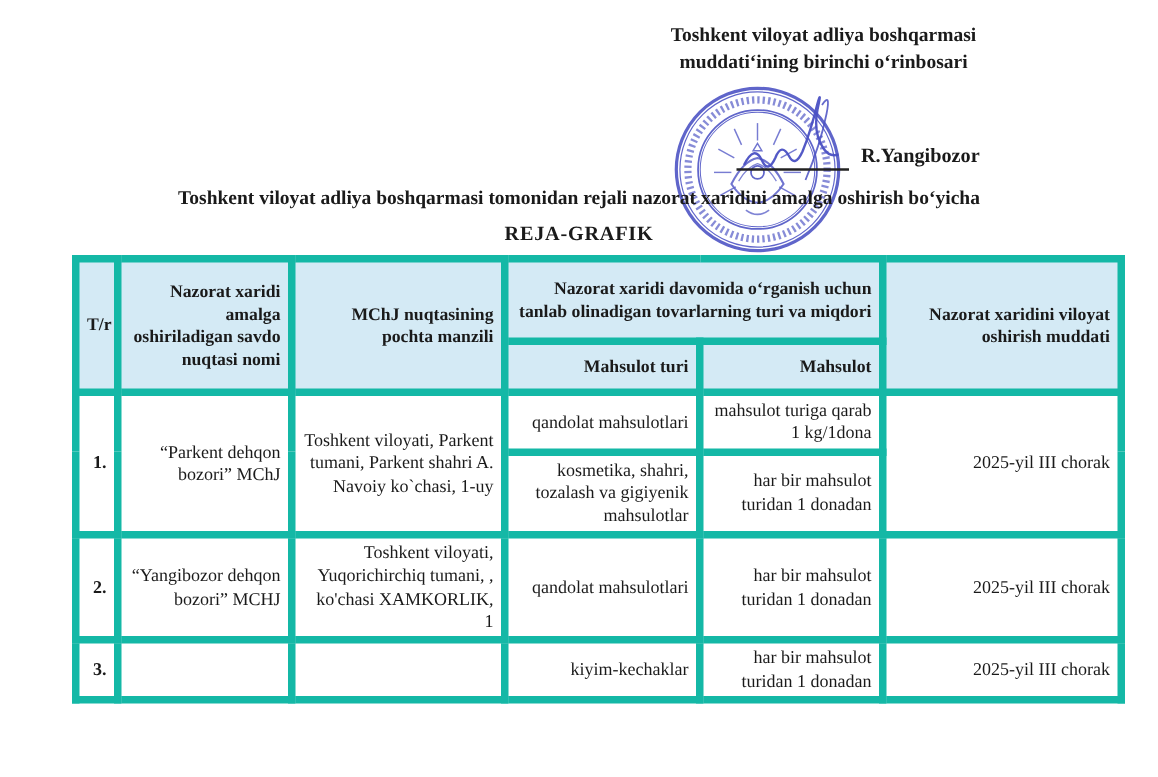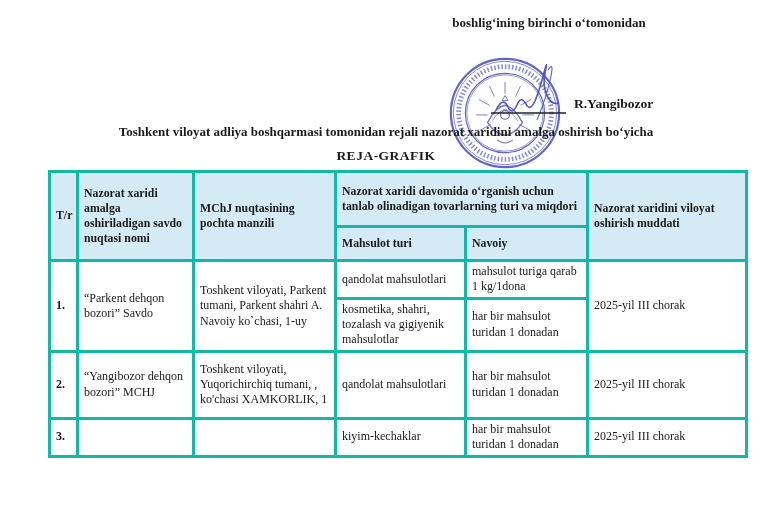--- a/index.html
+++ b/index.html
@@ -83,40 +83,41 @@
     top: 170px;
     width: 698px;
     z-index: 2;
   }
   table {
     border-collapse: collapse;
     table-layout: fixed;
     width: 697px;
   }
   td {
-    border: 3px solid #14b8a6;
+    border: 5px solid #14b8a6;
     padding: 2px 5px;
-    text-align: left;
+    text-align: right;
     vertical-align: middle;
     font-size: 12px;
     line-height: 1.28;
     background: #ffffff;
   }
   tr.hdr td {
     background: #d4eaf5;
     font-weight: bold;
     font-size: 11.8px;
   }
   table { border: 1.5px solid #222; }
 </style>
 </head>
 <body>
 
 <div class="approval">
-  <div>boshlig‘ining birinchi o‘tomonidan</div>
+  <div>Toshkent viloyat adliya boshqarmasi</div>
+  <div>muddati‘ining birinchi o‘rinbosari</div>
 </div>
 
 <svg class="stamp" viewBox="0 0 120 120">
   <g fill="none" stroke="#4a50c3">
     <circle cx="60" cy="60" r="56" stroke-width="2.2"></circle>
     <circle cx="60" cy="60" r="53.5" stroke-width="0.8"></circle>
 
     <circle cx="60" cy="60" r="48" stroke-width="5" stroke-dasharray="1.6 2.1" opacity="0.75"></circle>
     <circle cx="60" cy="60" r="41" stroke-width="1.2"></circle>
     <circle cx="60" cy="60" r="39.5" stroke-width="0.7"></circle>
@@ -166,26 +167,26 @@
   <tbody>
     <tr class="hdr" style="height:55px">
       <td rowspan="2">T/r</td>
       <td rowspan="2">Nazorat xaridi amalga oshiriladigan savdo nuqtasi nomi</td>
       <td rowspan="2">MChJ nuqtasining pochta manzili</td>
       <td colspan="2">Nazorat xaridi davomida o‘rganish uchun tanlab olinadigan tovarlarning turi va miqdori</td>
       <td rowspan="2">Nazorat xaridini viloyat oshirish muddati</td>
     </tr>
     <tr class="hdr" style="height:34px">
       <td>Mahsulot turi</td>
-      <td>Navoiy</td>
+      <td>Mahsulot</td>
     </tr>
 
     <tr style="height:33px">
       <td rowspan="2" style="font-weight:bold">1.</td>
-      <td rowspan="2">“Parkent dehqon bozori” Savdo</td>
+      <td rowspan="2">“Parkent dehqon bozori” MChJ</td>
       <td rowspan="2">Toshkent viloyati, Parkent tumani, Parkent shahri A. Navoiy ko`chasi, 1-uy</td>
       <td>qandolat mahsulotlari</td>
       <td>mahsulot turiga qarab 1 kg/1dona</td>
       <td rowspan="2">2025-yil III chorak</td>
     </tr>
     <tr style="height:53px">
       <td>kosmetika, shahri, tozalash va gigiyenik mahsulotlar</td>
       <td>har bir mahsulot turidan 1 donadan</td>
     </tr>
 

